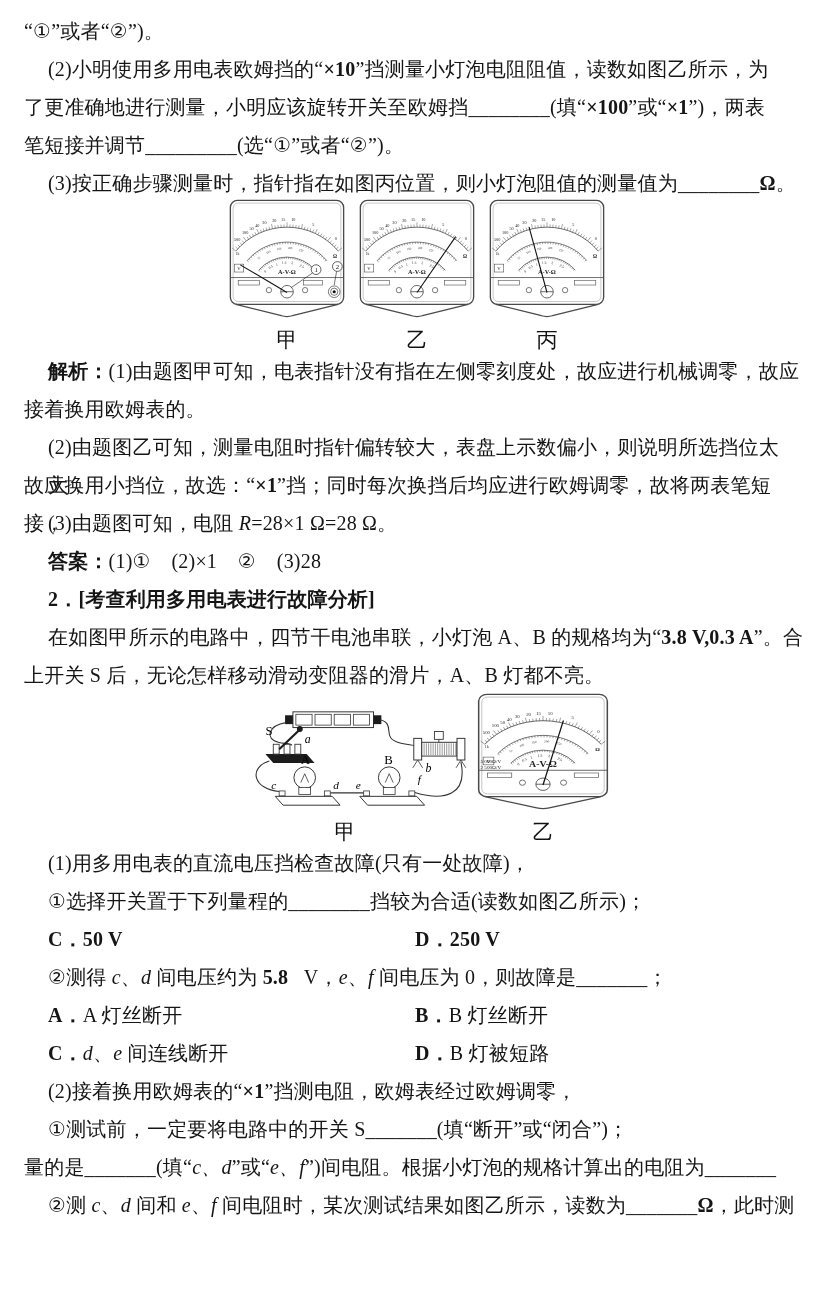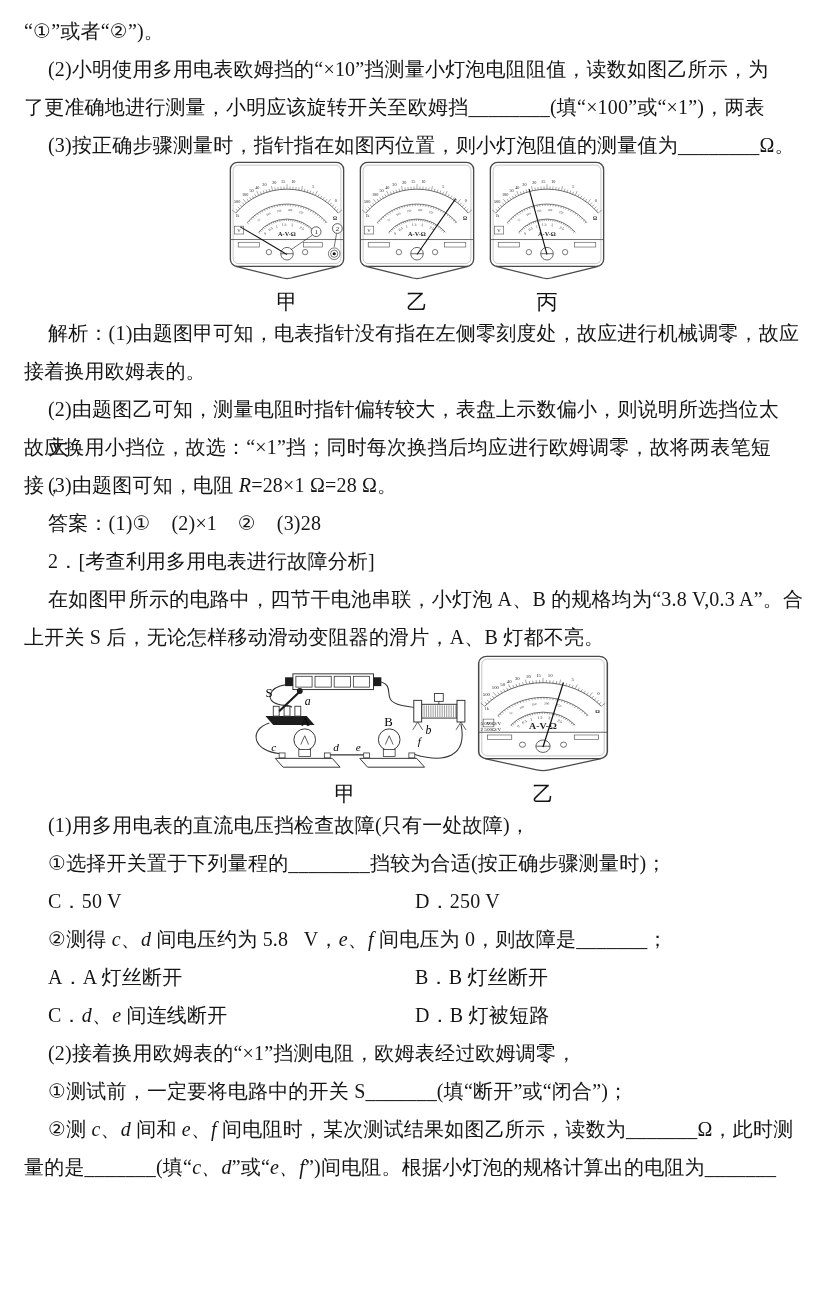--- a/index.html
+++ b/index.html
@@ -3,40 +3,41 @@
 <meta charset="utf-8">
 <style>
   html,body{margin:0;padding:0;background:#ffffff;}
   body{
     width:829px;height:1309px;overflow:hidden;
     font-family:"Liberation Serif","DejaVu Serif","DejaVu Sans",serif;
     color:#151515;
   }
   .page{box-sizing:border-box;width:829px;height:1135px;padding:12px 24px 0 24px;}
   .line{height:38px;line-height:38px;font-size:20px;white-space:pre-wrap;letter-spacing:0.2px;}
-  .line .b{font-weight:400;margin-top:36px;}
+  .line .b{font-weight:700;margin-top:36px;}
   .line .i{font-style:italic;}
   .ind{padding-left:24px;}
   .optL{display:inline-block;width:367px;}
   .fig{display:flex;align-items:flex-end;}
   #fig1{height:150px;margin-left:204px;gap:12px;}
   #fig2{height:150px;margin-left:198px;gap:8px;}
   .figcol{display:flex;flex-direction:column;align-items:center;}
   .figcap{font-size:21px;line-height:24px;height:24px;color:#111;}
   svg text{font-family:"Liberation Serif","DejaVu Serif",serif;}
 </style>
 </head>
 <body>
 
 <div class="page">
 
   <div>
       <div class="line"><span>“①”或者“②”)。</span></div>
       <div class="line ind"><span>(2)小明使用多用电表欧姆挡的“</span><span class="b">×10</span><span>”挡测量小灯泡电阻阻值，读数如图乙所示，为</span></div>
       <div class="line"><span>了更准确地进行测量，小明应该旋转开关至欧姆挡________(填“</span><span class="b">×100</span><span>”或“</span><span class="b">×1</span><span>”)，两表</span></div>
+      <div class="line"><span>笔短接并调节_________(选“①”或者“②”)。</span></div>
       <div class="line ind"><span>(3)按正确步骤测量时，指针指在如图丙位置，则小灯泡阻值的测量值为________</span><span class="b">Ω</span><span>。</span></div>
     </div>
 
   <div class="fig" id="fig1">
     <div class="figcol">
       <div id="meter-jia"><svg xmlns="http://www.w3.org/2000/svg" viewBox="0 0 150 160" width="118" height="126" preserveAspectRatio="none">
             <rect x="3" y="3" width="144" height="132" rx="9" fill="#fff" stroke="#4a4a4a" stroke-width="1.7"></rect>
             <rect x="6.5" y="6.5" width="137" height="125" rx="6.5" fill="none" stroke="#8a8a8a" stroke-width="0.6"></rect>
             <path d="M10,135 L68,149.5 Q75,151.5 82,149.5 L140,135" fill="none" stroke="#4a4a4a" stroke-width="1.6"></path>
             <line x1="3" y1="101" x2="147" y2="101" stroke="#4a4a4a" stroke-width="1"></line>
@@ -750,24 +751,24 @@
               <line x1="67" y1="119" x2="83" y2="119" stroke="#444" stroke-width="1"></line>
             </g>
             <line x1="75" y1="120" x2="97.8" y2="37.0" stroke="#111" stroke-width="1.4"></line>
           </svg></div>
       <div class="figcap">乙</div>
     </div>
   </div>
 
   <div>
       <div class="line ind"><span>(1)用多用电表的直流电压挡检查故障(只有一处故障)，</span></div>
-      <div class="line ind"><span>①选择开关置于下列量程的________挡较为合适(按正确步骤测量时)；</span></div>
+      <div class="line ind"><span>①选择开关置于下列量程的________挡较为合适(读数如图乙所示)；</span></div>
       <div class="line ind"><span class="optL"><span class="b">C．50 V</span></span><span><span class="b">D．250 V</span></span></div>
       <div class="line ind"><span>②测得 </span><span class="i">c</span><span>、</span><span class="i">d</span><span> 间电压约为 </span><span class="b">5.8</span><span>   V，</span><span class="i">e</span><span>、</span><span class="i">f</span><span> 间电压为 0，则故障是_______；</span></div>
       <div class="line ind"><span class="optL"><span class="b">A．</span><span>A 灯丝断开</span></span><span><span class="b">B．</span><span>B 灯丝断开</span></span></div>
       <div class="line ind"><span class="optL"><span class="b">C．</span><span class="i">d</span><span>、</span><span class="i">e</span><span> 间连线断开</span></span><span><span class="b">D．</span><span>B 灯被短路</span></span></div>
       <div class="line ind"><span>(2)接着换用欧姆表的“</span><span class="b">×1</span><span>”挡测电阻，欧姆表经过欧姆调零，</span></div>
       <div class="line ind"><span>①测试前，一定要将电路中的开关 S_______(填“断开”或“闭合”)；</span></div>
+      <div class="line"><span>量的是_______(填“</span><span class="i">c、d</span><span>”或“</span><span class="i">e、f</span><span>”)间电阻。根据小灯泡的规格计算出的电阻为_______</span></div>
       <div class="line ind"><span>②测 </span><span class="i">c</span><span>、</span><span class="i">d</span><span> 间和 </span><span class="i">e</span><span>、</span><span class="i">f</span><span> 间电阻时，某次测试结果如图乙所示，读数为_______</span><span class="b">Ω</span><span>，此时测</span></div>
-      <div class="line"><span>量的是_______(填“</span><span class="i">c、d</span><span>”或“</span><span class="i">e、f</span><span>”)间电阻。根据小灯泡的规格计算出的电阻为_______</span></div>
     </div>
 
 </div>
 
 </body></html>

